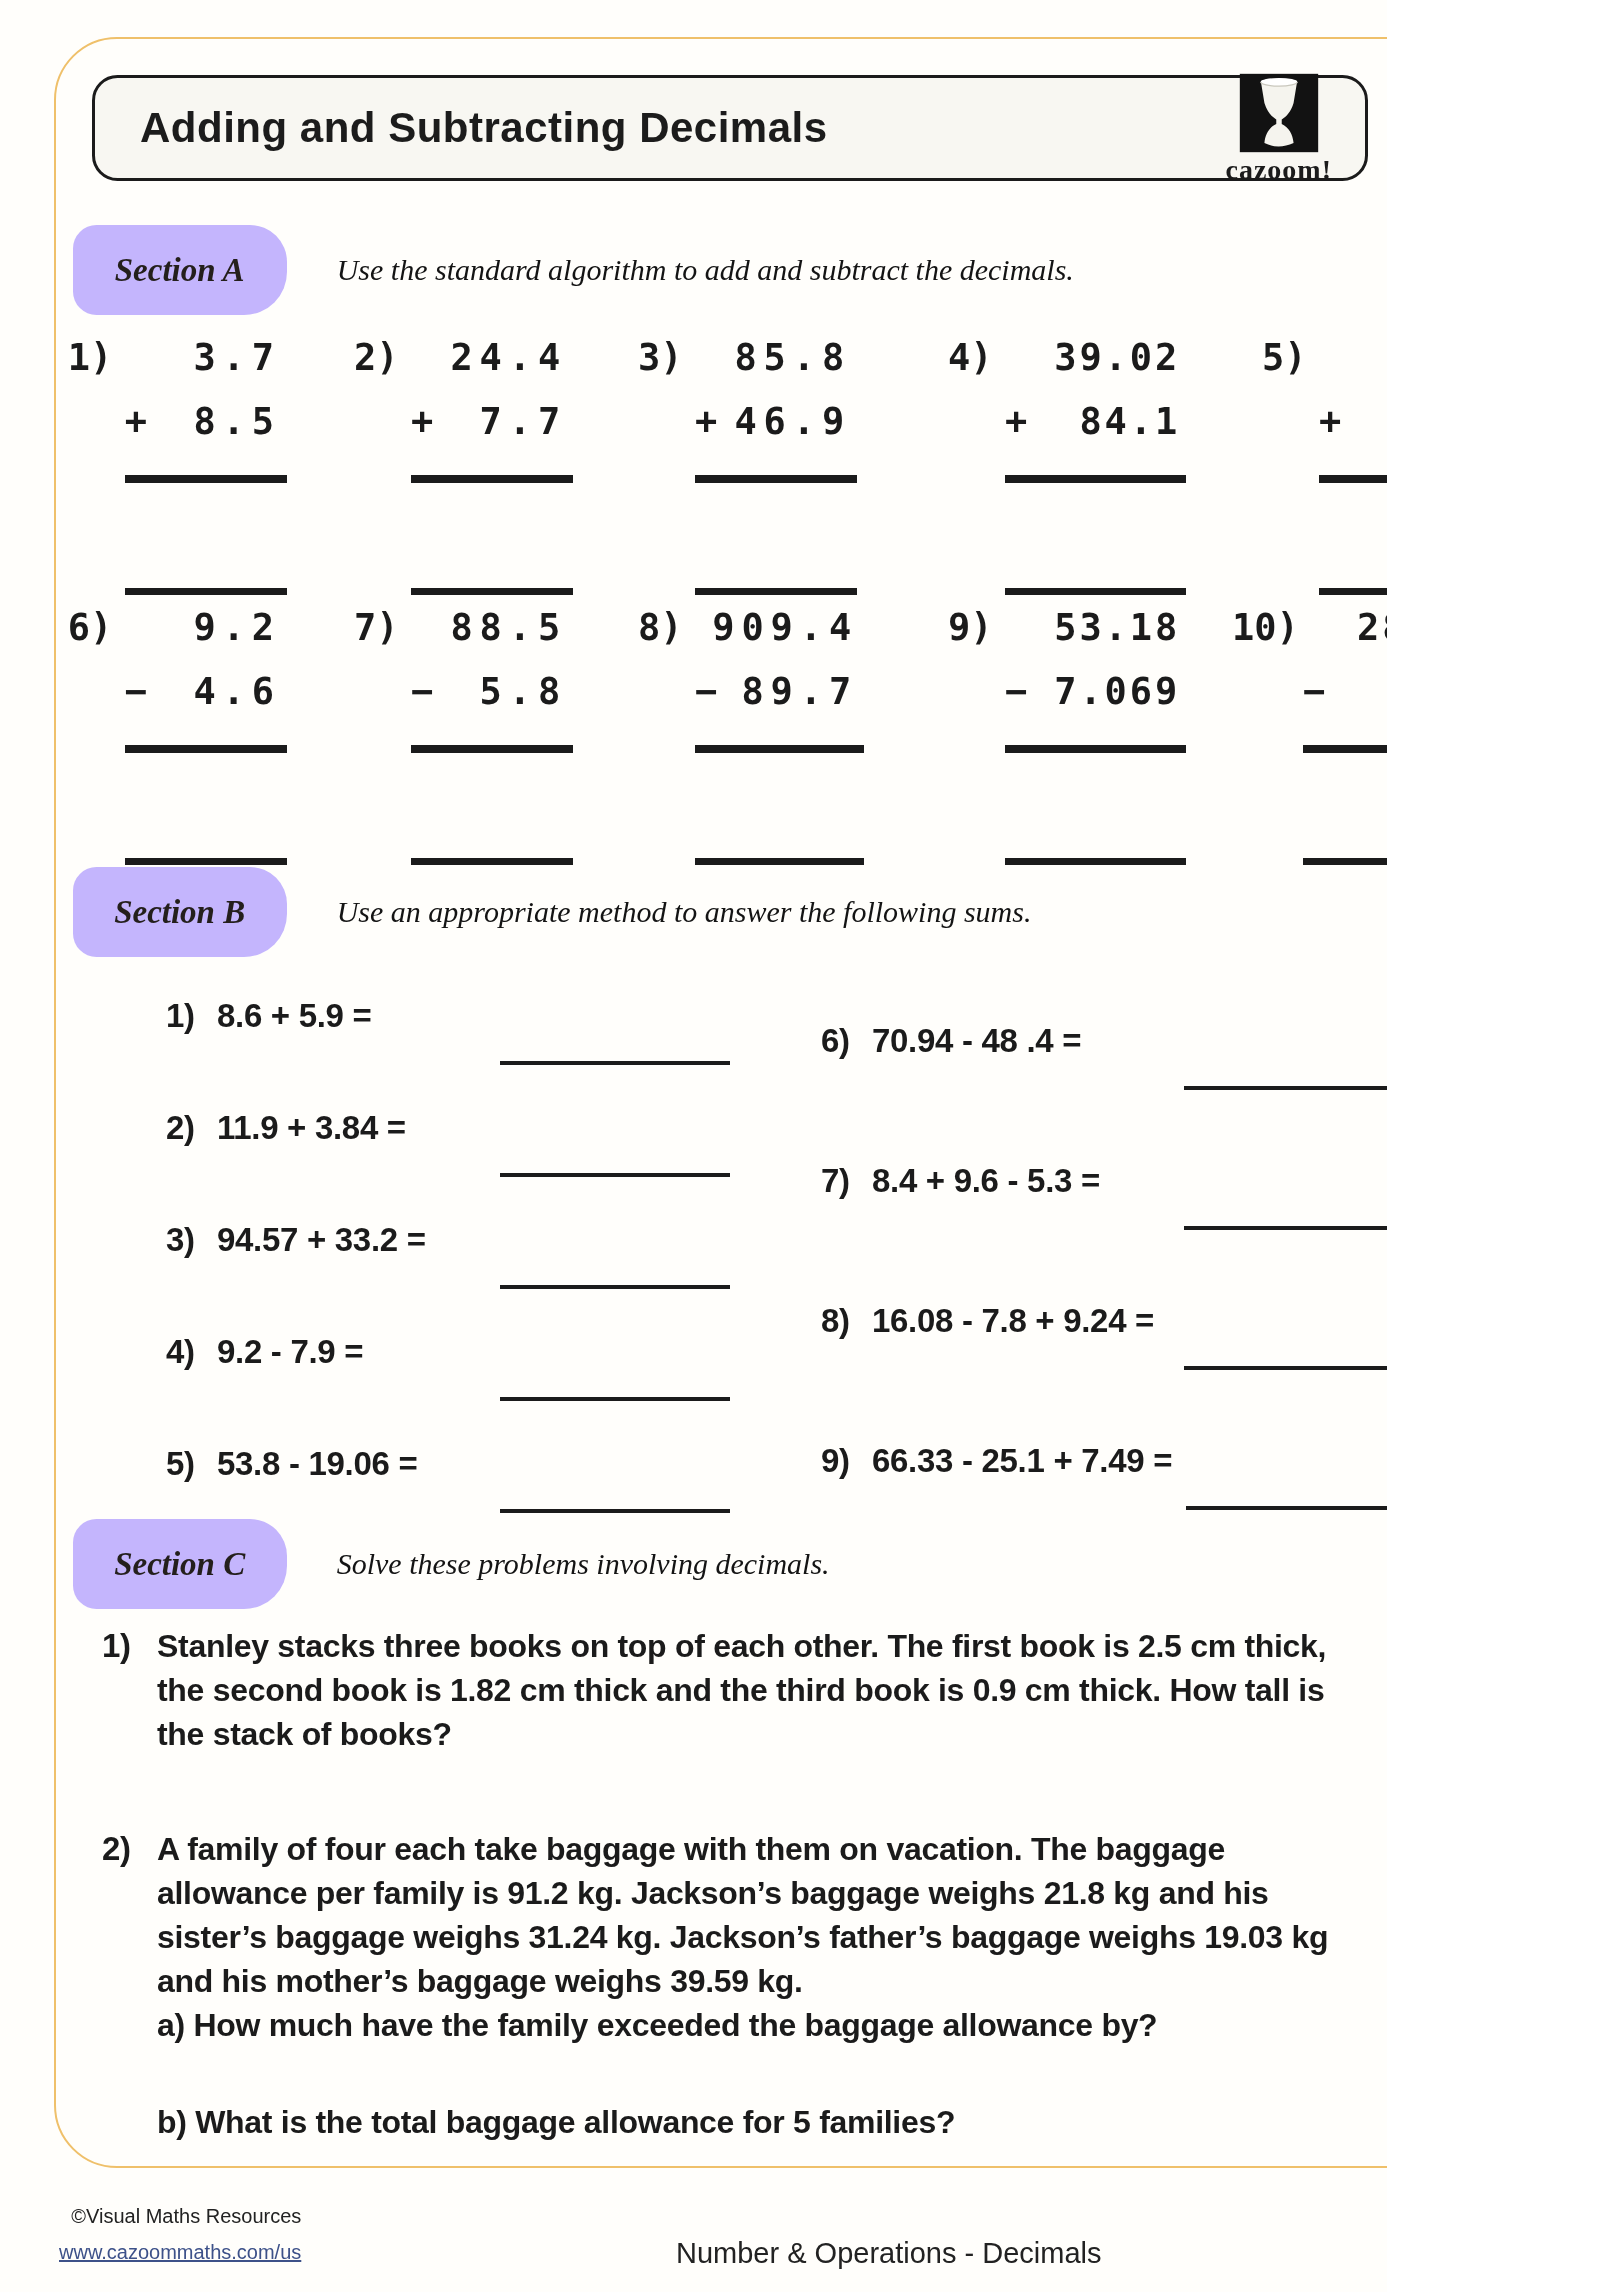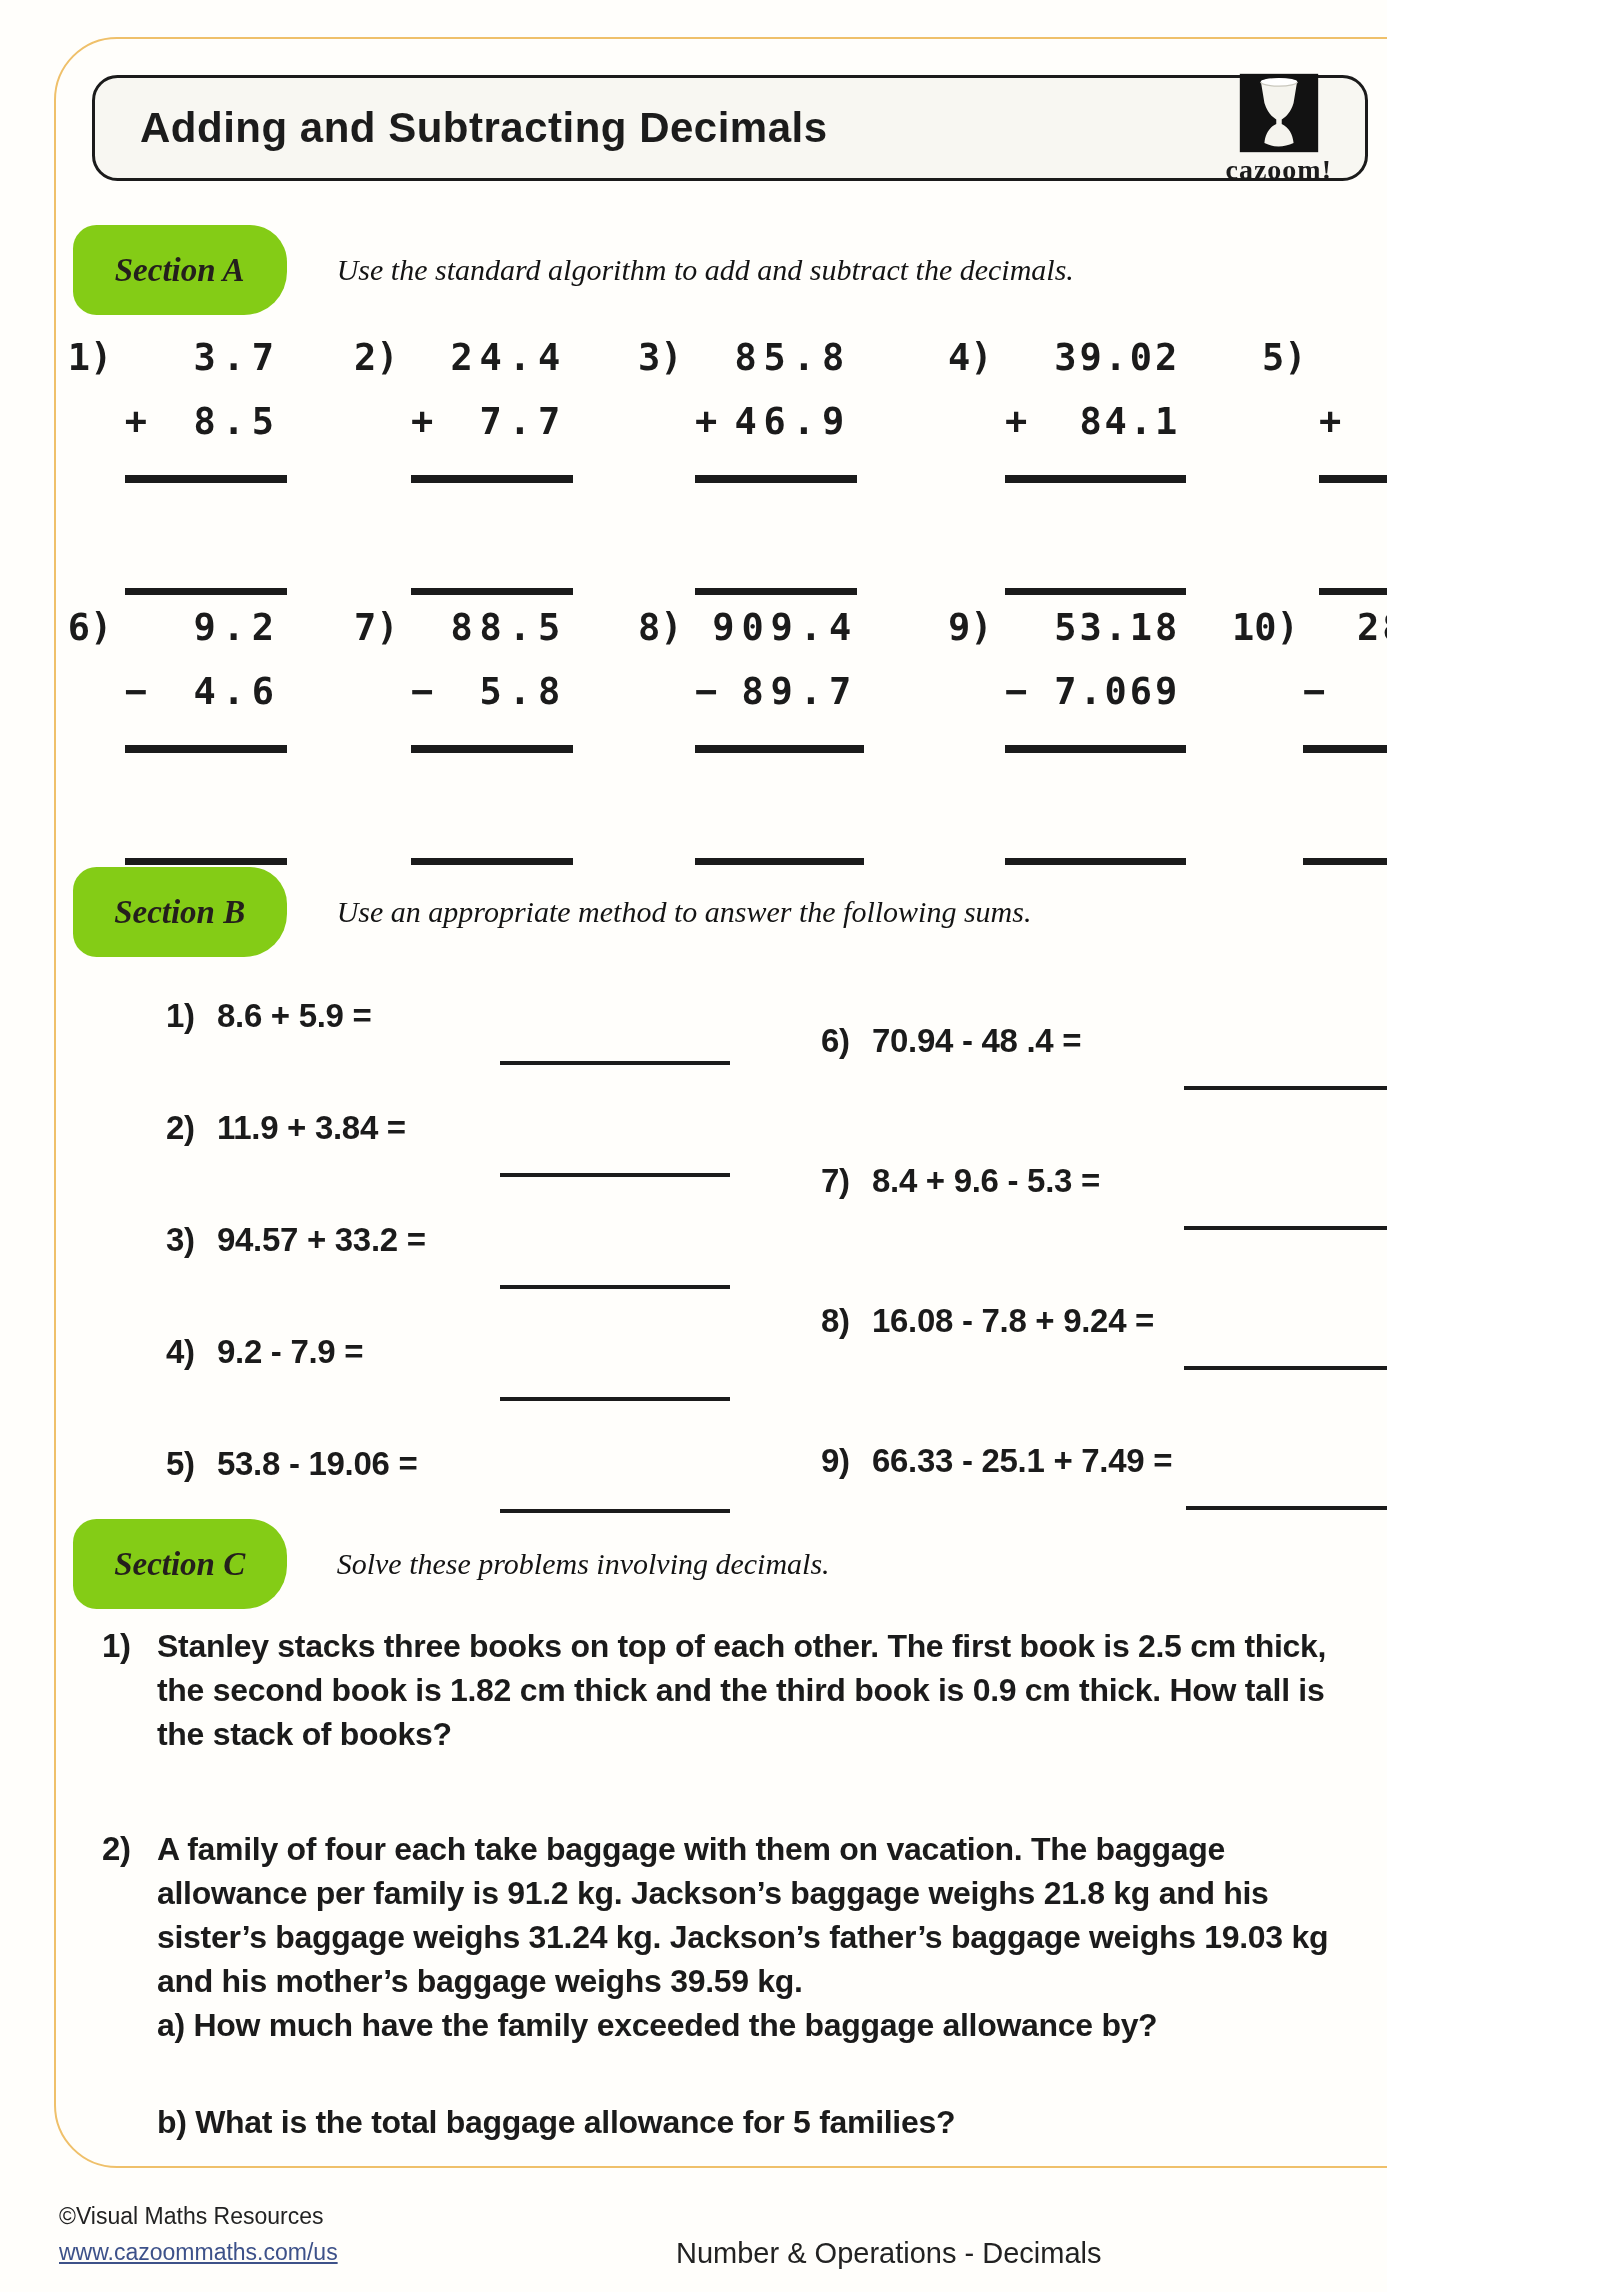--- a/index.html
+++ b/index.html
@@ -11,21 +11,21 @@
   .title-box{position:absolute;left:36px;top:36px;width:1276px;height:106px;box-sizing:border-box;
         background:#F8F7F2;border:3.9px solid #1b1b1b;border-radius:25.5px;
         display:flex;align-items:center;padding:0 33px 0 45px;}
   .title-box h1{margin:0;font-size:42px;font-weight:bold;letter-spacing:0.5px;color:#1c1c1c;}
   .logo{margin-left:auto;display:flex;flex-direction:column;align-items:center;line-height:1;}
   .logo svg{display:block;}
   .logo-text{font-family:"Liberation Serif",serif;font-weight:bold;font-size:28px;margin-top:2px;letter-spacing:1px;}
   .mascot{position:absolute;left:1310px;top:13.7px;width:201px;height:276px;z-index:3;}
   
   .sec-head{position:absolute;left:16.7px;display:flex;align-items:center;}
-  .sec-label{width:214px;height:90px;background:#84cc16;border-radius:23.5px 37px 43px 23.5px;
+  .sec-label{width:214px;height:90px;background:#c4b5fd;border-radius:23.5px 37px 43px 23.5px;
         display:flex;align-items:center;justify-content:center;
         font-family:"Liberation Serif",serif;font-style:italic;font-weight:bold;font-size:33px;color:#241f1c;}
   .sec-instr{margin-left:50px;font-family:"Liberation Serif",serif;font-style:italic;font-size:30px;color:#141414;}
   .sh-a{top:186px}.sh-b{top:828px}.sh-c{top:1480px}
   
   .arow{position:absolute;left:0;width:100%;height:225px;}
   .ar1{top:296px}.ar2{top:566px}
   .aprob{position:absolute;display:flex;align-items:flex-start;
         font-family:"DejaVu Sans Mono",monospace;font-weight:bold;font-size:37px;line-height:45px;}
   .aprob .pnum{width:57px;letter-spacing:0;}
@@ -57,21 +57,21 @@
   .bcol-left .bline{max-width:230px;}
   .bcol-right .bline{max-width:221px;}
   
   .cprob{position:absolute;left:46px;display:flex;}
   .cp1{top:1585px}.cp2{top:1788px}
   .cnum{width:55px;font-weight:bold;font-size:33px;line-height:44px;letter-spacing:-0.3px;flex:0 0 auto;}
   .ctext{font-weight:bold;font-size:32px;line-height:44px;letter-spacing:-0.3px;}
   .ctext div{white-space:nowrap;}
   .sub-b{margin-top:53px;}
   
-  .footer-left{position:absolute;left:59px;top:2198px;font-size:23px;line-height:36px;color:#222;}
+  .footer-left{position:absolute;left:59px;top:2198px;font-size:20px;line-height:36px;color:#222;text-align:right;}
   .footer-url{color:#3D5189;text-decoration:underline;cursor:pointer;}
   .footer-center{position:absolute;left:676px;top:2237px;font-size:29px;color:#222;}
   .footer-right{position:absolute;left:1451px;top:2203px;font-size:29px;line-height:37px;color:#222;}
 </style>
 </head>
 <body>
 
 <div class="page">
   <div class="sheet-border">
 

